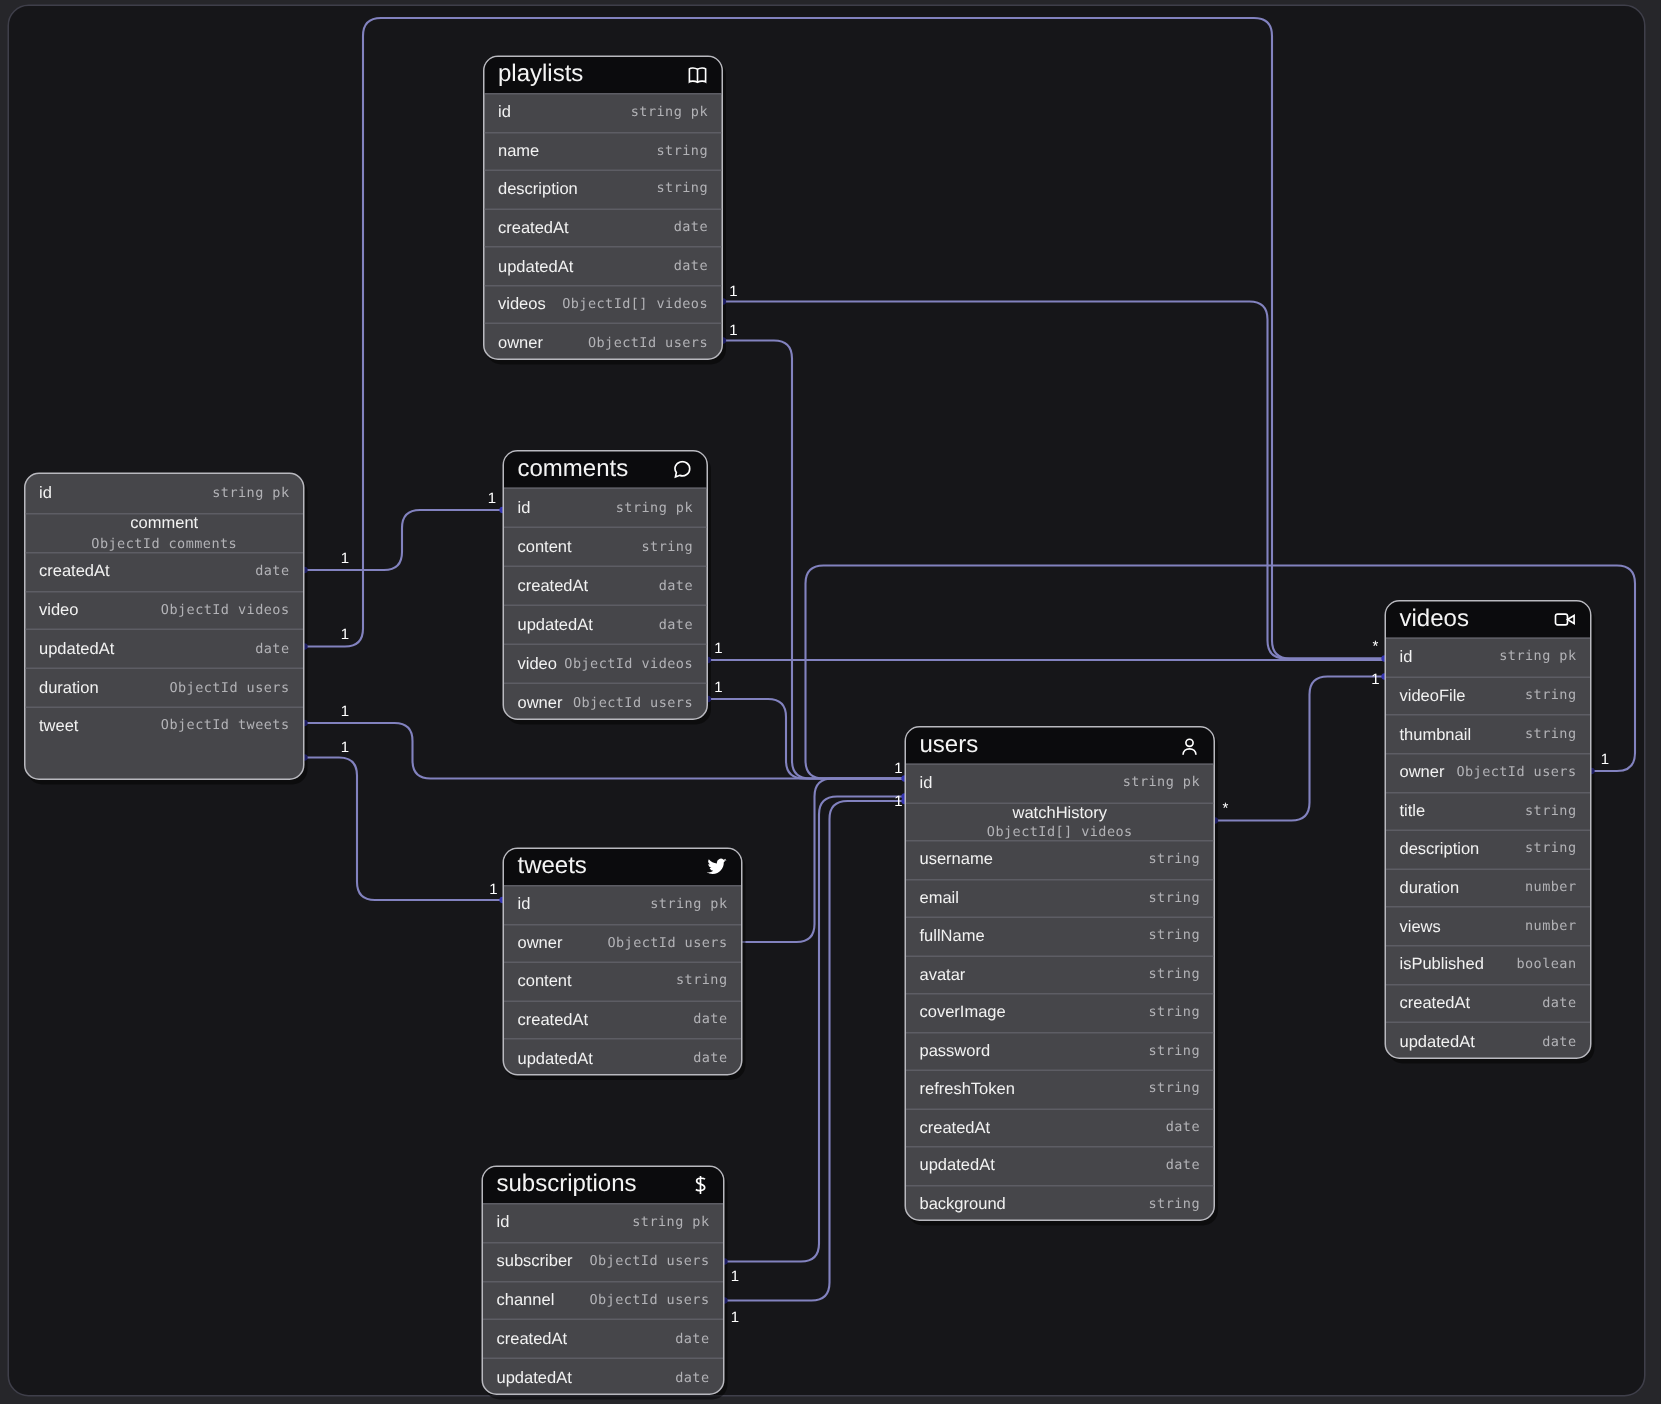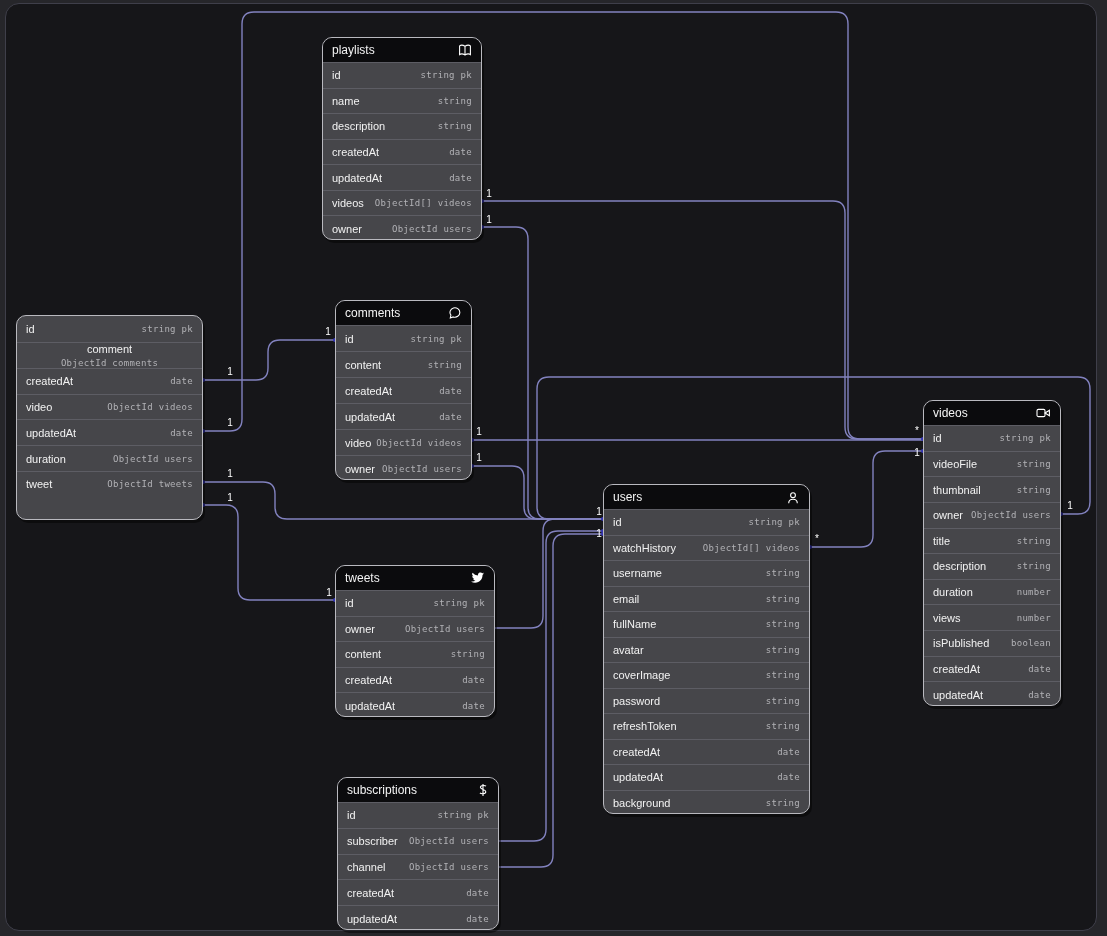--- a/index.html
+++ b/index.html
@@ -5,21 +5,21 @@
   html,body{margin:0;padding:0;width:1107px;height:936px;overflow:hidden;
     background:#26262a;font-family:"Liberation Sans",sans-serif;}
   #stage{position:absolute;left:0;top:0;width:1107px;height:936px;}
   #frame{position:absolute;left:5px;top:3px;width:1092px;height:928px;
     background:#161619;border:1px solid #3f3f4a;border-radius:14px;box-sizing:border-box;}
   #edge-layer{position:absolute;left:0;top:0;width:1107px;height:936px;}
   .erd-table{position:absolute;border:1px solid #b9b9bf;border-radius:10px;
     overflow:hidden;background:#46464a;box-shadow:2px 3px 0 rgba(0,0,0,.45);
     box-sizing:border-box;}
   .erd-header{background:#0b0b0d;color:#f4f4f4;display:flex;align-items:center;
-    justify-content:space-between;padding:0 9px;font-size:12px;}
+    justify-content:space-between;padding:0 9px;font-size:16px;}
   .erd-header .ticon{display:flex;align-items:center;color:#fff;}
   .erd-row{display:flex;align-items:center;justify-content:space-between;
     padding:0 9px;border-top:1px solid #5d5d64;box-sizing:border-box;}
   .erd-row:first-of-type{border-top:none;}
   .erd-field{color:#f2f2f2;font-size:11px;white-space:nowrap;}
   .erd-type{color:#b2b2b6;font-size:9px;font-family:"DejaVu Sans Mono",monospace;
     white-space:nowrap;letter-spacing:.3px;}
   .card-label{font-family:"Liberation Sans",sans-serif;}
 </style>
 </head>
@@ -211,21 +211,21 @@
         </div>
         <div class="erd-row" style="height: 25.6px;">
           <span class="erd-field">createdAt</span>
           <span class="erd-type">date</span>
         </div>
         <div class="erd-row" style="height: 25.6px;">
           <span class="erd-field">updatedAt</span>
           <span class="erd-type">date</span>
         </div>
       </div>
-      <div class="erd-table" style="left: 321px; top: 777px; width: 162px; height: 153px; margin-left: 16px;">
+      <div class="erd-table" style="left: 321px; top: 777px; width: 162px; height: 153px;">
         <div class="erd-header" style="height: 24px;">
           <span>subscriptions</span>
           <span class="ticon">
             <svg width="12" height="14" viewBox="0 0 12 14" fill="none" stroke="#fff" stroke-width="1.1">
               <path d="M9 3.2 C8.2 2.3 3.4 1.9 3.4 4.3 C3.4 6.9 8.8 5.9 8.8 8.7 C8.8 11.2 4.2 11 2.9 10 M6 1 V13"></path>
             </svg>
           </span>
         </div>
         <div class="erd-row" style="height: 25.8px;">
           <span class="erd-field">id</span>
@@ -255,21 +255,21 @@
             <svg width="14" height="13" viewBox="0 0 14 13" fill="none" stroke="#fff" stroke-width="1.1">
               <circle cx="7" cy="4.2" r="2.4"></circle>
               <path d="M2.7 12.2 c0-2.4 1.9-4 4.3-4 s4.3 1.6 4.3 4"></path>
             </svg>
           </span>
         </div>
         <div class="erd-row" style="height: 25.5px;">
           <span class="erd-field">id</span>
           <span class="erd-type">string pk</span>
         </div>
-        <div class="erd-row" style="height: 25.5px;">
+        <div class="erd-row" style="height: 25.5px; flex-direction: column;">
           <span class="erd-field">watchHistory</span>
           <span class="erd-type">ObjectId[] videos</span>
         </div>
         <div class="erd-row" style="height: 25.5px;">
           <span class="erd-field">username</span>
           <span class="erd-type">string</span>
         </div>
         <div class="erd-row" style="height: 25.5px;">
           <span class="erd-field">email</span>
           <span class="erd-type">string</span>

